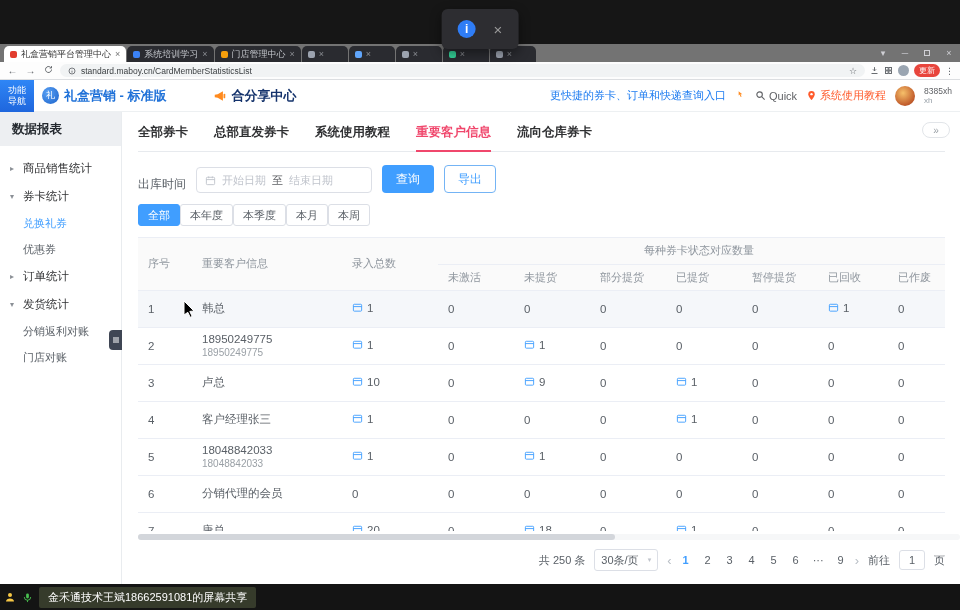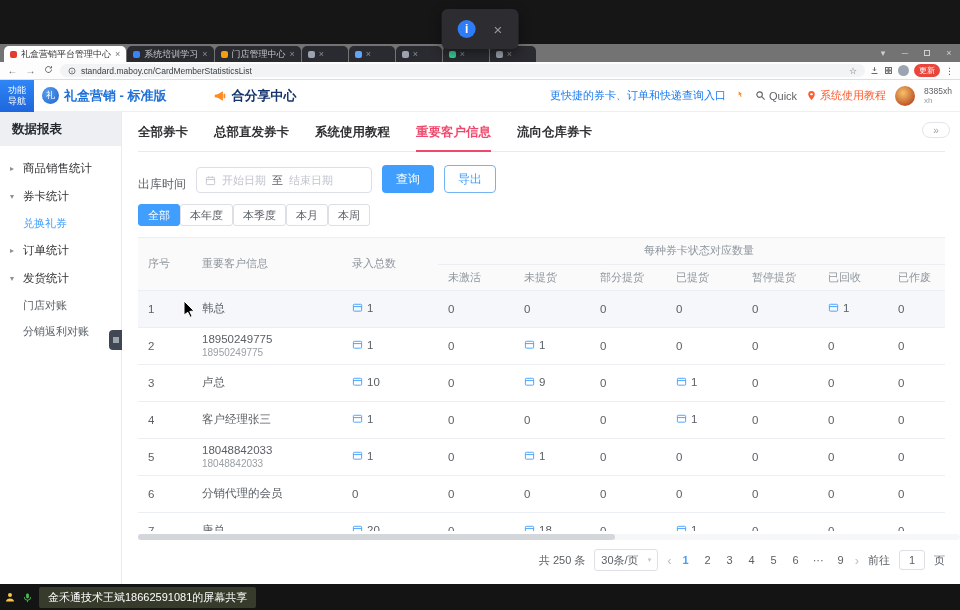--- a/index.html
+++ b/index.html
@@ -260,30 +260,31 @@
       <div class="side-list">
           <div class="side-item">
             <span class="caret">▸</span>
             <span>商品销售统计</span>
           </div>
           <div class="side-item">
             <span class="caret">▾</span>
             <span>券卡统计</span>
           </div>
           <div class="side-sub active">兑换礼券</div>
+          <div class="side-sub">优惠券</div>
           <div class="side-item">
             <span class="caret">▸</span>
             <span>订单统计</span>
           </div>
           <div class="side-item">
             <span class="caret">▾</span>
             <span>发货统计</span>
           </div>
+          <div class="side-sub">分销返利对账</div>
           <div class="side-sub">门店对账</div>
-          <div class="side-sub">分销返利对账</div>
         </div>
       <div class="side-handle">
         <svg width="8" height="8" viewBox="0 0 24 24" fill="none" stroke="#fff" stroke-width="3">
             <path d="M3 6h18M3 12h18M3 18h18"></path>
           </svg>
       </div>
     </aside>
 
     <main class="main">
       <div class="collapse-btn">»</div>

